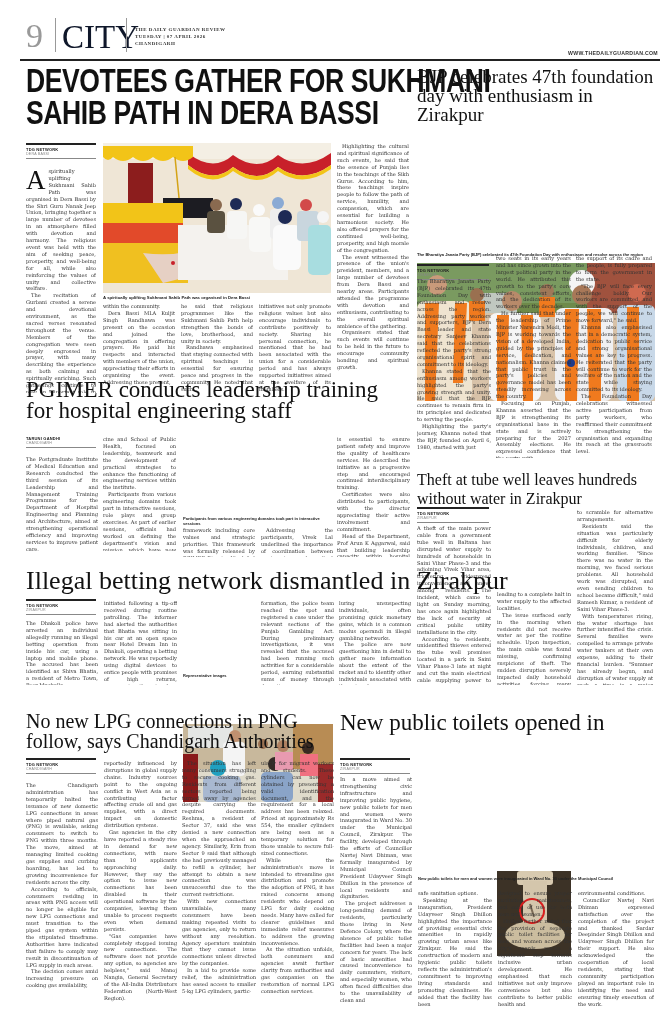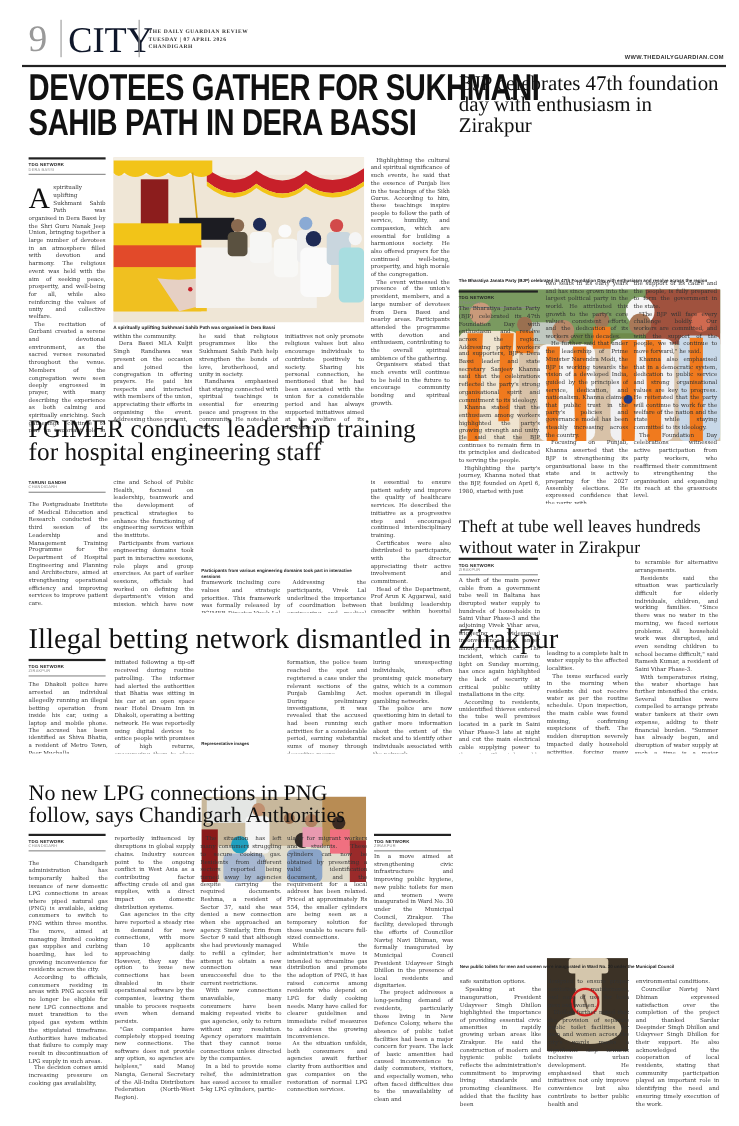--- a/index.html
+++ b/index.html
@@ -288,20 +288,21 @@
   <p>With new connections unavailable, many consumers have been making repeated visits to gas agencies, only to return without any resolution. Agency operators maintain that they cannot issue connections unless directed by the companies.</p>
   <p>In a bid to provide some relief, the administration has eased access to smaller 5-kg LPG cylinders, partic-</p>
 </div>
 <div class="abs col" style="left:261px;top:760px;width:73px;height:262px">
   <p class="noi">ularly for migrant workers and students. These cylinders can now be obtained by presenting a valid identification document, and the requirement for a local address has been relaxed. Priced at approximately Rs 554, the smaller cylinders are being seen as a temporary solution for those unable to secure full-sized connections.</p>
   <p>While the administration's move is intended to streamline gas distribution and promote the adoption of PNG, it has raised concerns among residents who depend on LPG for daily cooking needs. Many have called for clearer guidelines and immediate relief measures to address the growing inconvenience.</p>
   <p>As the situation unfolds, both consumers and agencies await further clarity from authorities and gas companies on the restoration of normal LPG connection services.</p>
 </div>
 
 <div class="abs h-serif" style="left:340px;top:712px;width:320px;font-size:23px;line-height:21px">
+  <div>New public toilets opened in</div>
 </div>
 <div class="abs" style="left:340px;top:758px;width:70px">
   <div class="byline-top"></div>
   <div class="byline">TDG NETWORK</div>
   <div class="place">ZIRAKPUR</div>
 </div>
 <div class="abs col" style="left:340px;top:776px;width:72px;height:246px">
   <p class="noi">In a move aimed at strengthening civic infrastructure and improving public hygiene, new public toilets for men and women were inaugurated in Ward No. 30 under the Municipal Council, Zirakpur. The facility, developed through the efforts of Councillor Navtej Navi Dhiman, was formally inaugurated by Municipal Council President Udayveer Singh Dhillon in the presence of local residents and dignitaries.</p>
   <p>The project addresses a long-pending demand of residents, particularly those living in New Defence Colony, where the absence of public toilet facilities had been a major concern for years. The lack of basic amenities had caused inconvenience to daily commuters, visitors, and especially women, who often faced difficulties due to the unavailability of clean and</p>
 </div>

